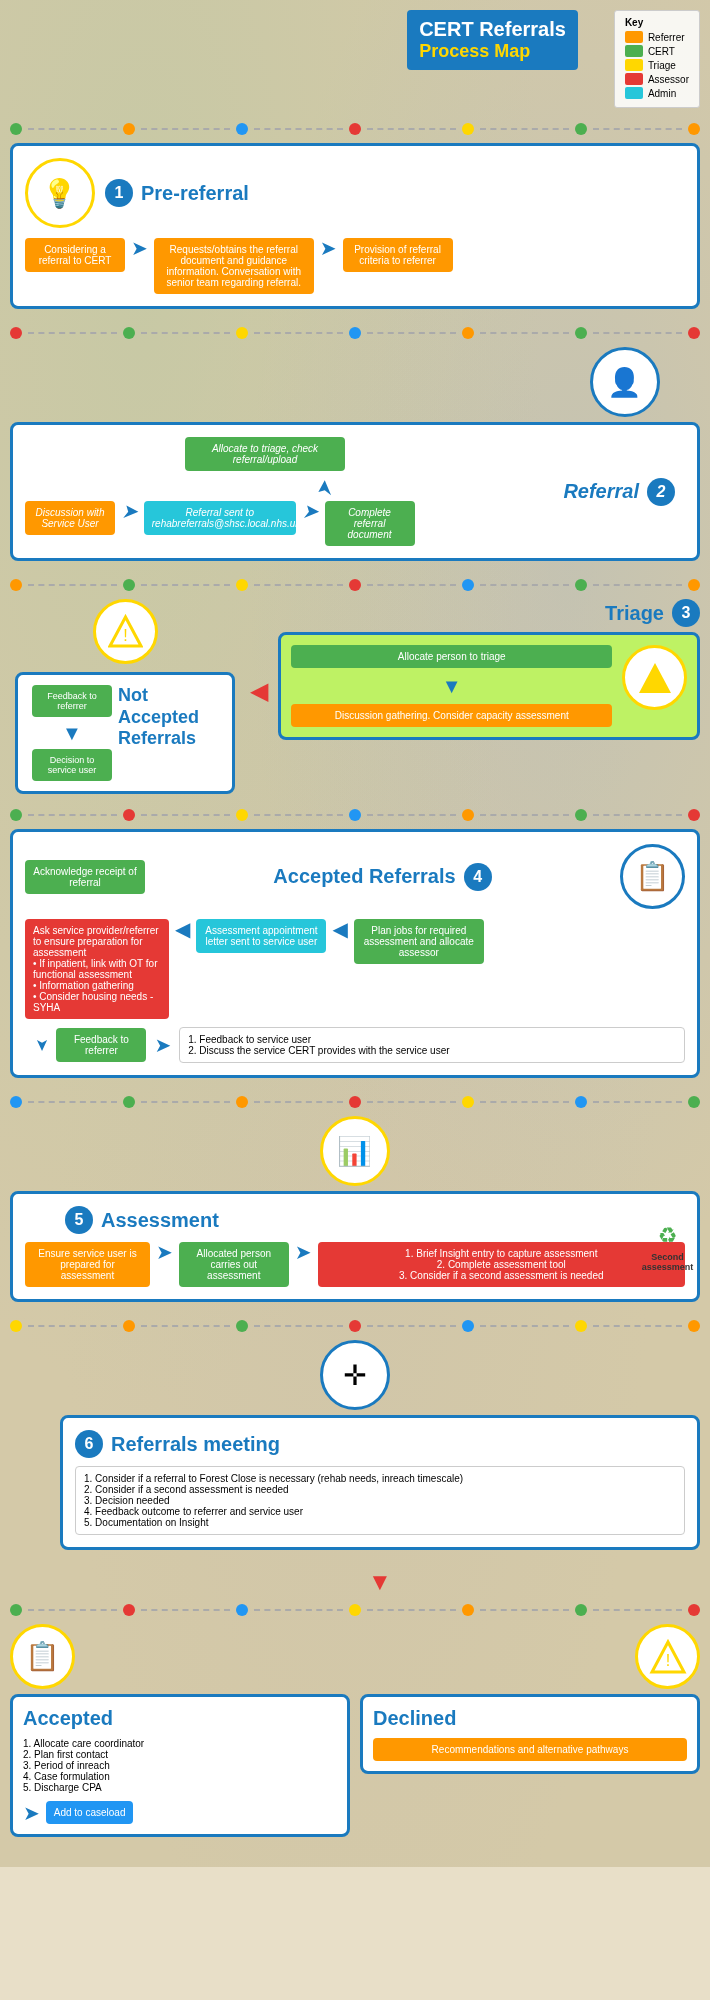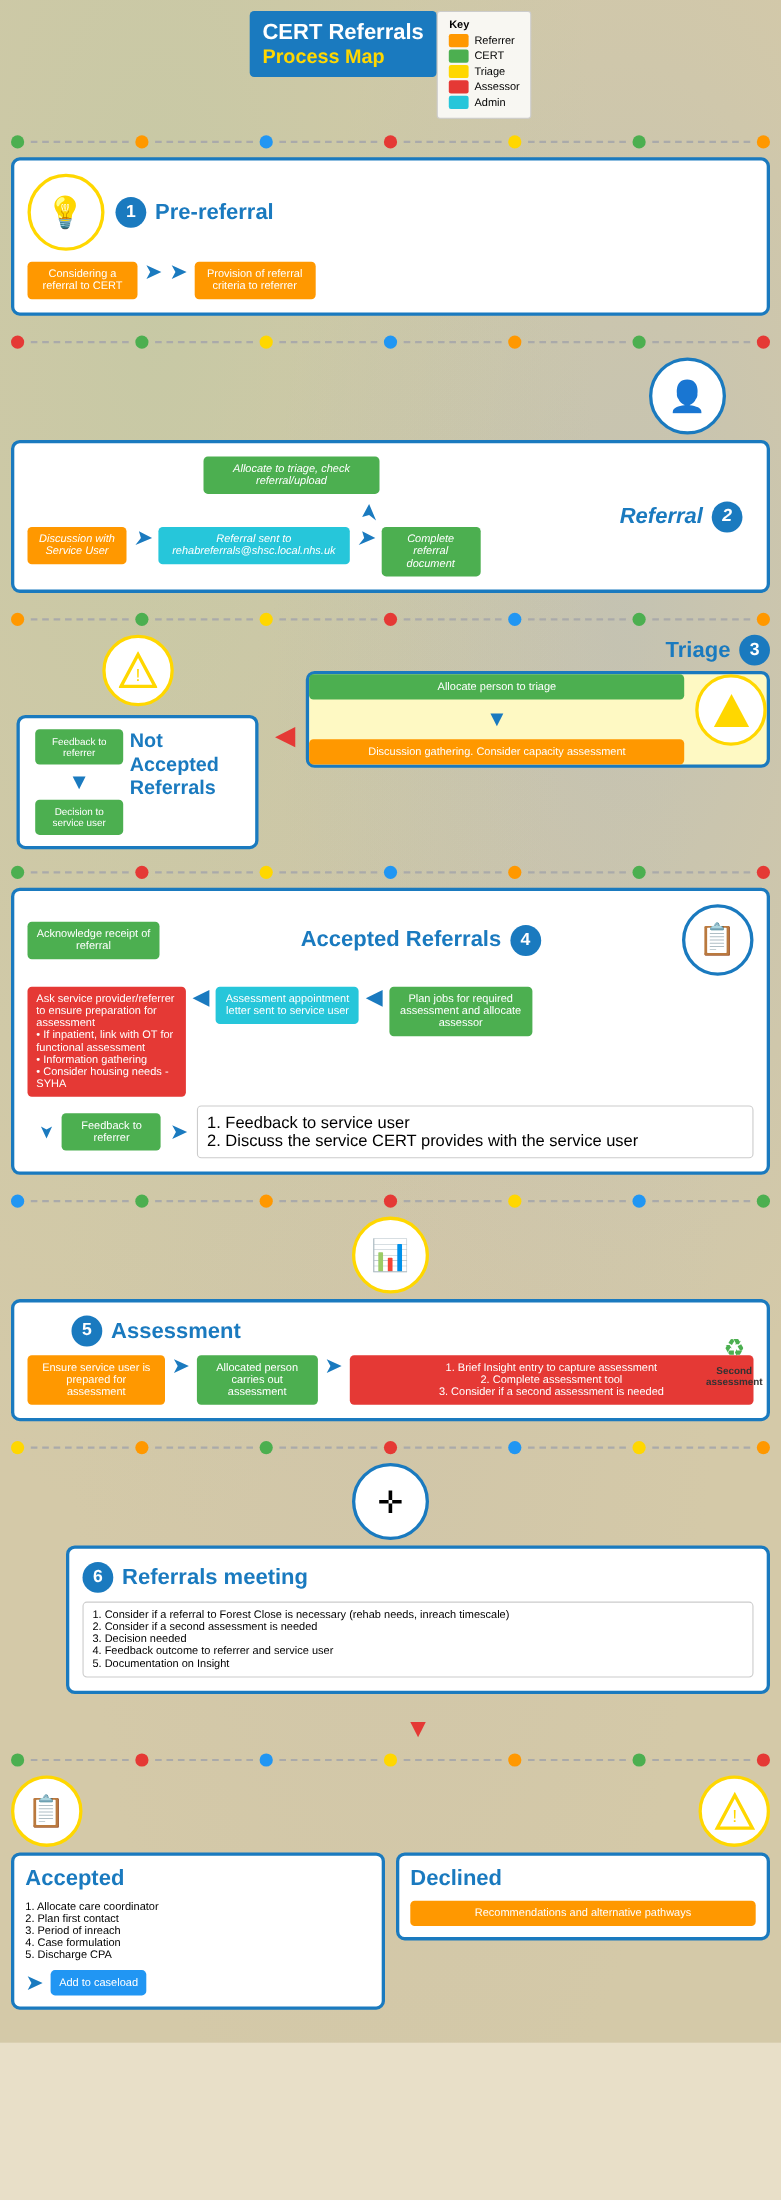--- a/index.html
+++ b/index.html
@@ -26,23 +26,24 @@
 
     .content {
       position: relative;
       z-index: 1;
       padding: 10px;
     }
 
     
     .header {
       display: flex;
-      justify-content: center;
+      justify-content: flex-end;
       align-items: flex-start;
       margin-bottom: 15px;
+      gap: 36px;
     }
 
     .title-box {
       background: #1a7abf;
       padding: 8px 12px;
       border-radius: 4px;
       max-width: 260px;
     }
 
     .title-box .title-line1 {
@@ -261,23 +262,24 @@
 
     .not-accepted-title {
       font-size: 18px;
       font-weight: bold;
       color: #1a7abf;
       line-height: 1.2;
     }
 
     
     .triage-box {
-      background: #fef9c3;
+      background: #bef264;
       border: 3px solid #1a7abf;
       border-radius: 8px;
+      padding: 10px;
       flex: 1;
     }
 
     .accepted-box {
       background: white;
       border: 3px solid #1a7abf;
       border-radius: 8px;
       padding: 10px;
       flex: 1;
     }
@@ -352,20 +354,21 @@
       <div>
         <div class="section-title">
           <span class="section-number">1</span>
           <span>Pre-referral</span>
         </div>
       </div>
     </div>
     <div class="flow-row" style="margin-top:10px; align-items:flex-start;">
       <div class="box-orange" style="width:100px;">Considering a referral to CERT</div>
       <div class="arrow-right">➤</div>
+      <div class="box-orange" style="width:160px;">Requests/obtains the referral document and guidance information. Conversation with senior team regarding referral.</div>
       <div class="arrow-right">➤</div>
       <div class="box-orange" style="width:110px;">Provision of referral criteria to referrer</div>
     </div>
   </div>
 
   <div class="dots-row">
     <div class="dot" style="background:#e53935;"></div>
     <div class="dot-line"></div>
     <div class="dot" style="background:#4caf50;"></div>
     <div class="dot-line"></div>
@@ -390,21 +393,21 @@
       <div>
         <div style="margin-bottom:8px;">
           <div class="box-green" style="width:160px; margin-left:160px;">Allocate to triage, check referral/upload</div>
         </div>
         <div style="display:flex; align-items:center; justify-content:center; margin-bottom:2px; margin-left:210px;">
           <div class="arrow-left" style="transform:rotate(-90deg); color:#1a7abf;">➤</div>
         </div>
         <div class="flow-row" style="align-items:flex-start;">
           <div class="box-orange" style="width:90px;">Discussion with Service User</div>
           <div class="arrow-right">➤</div>
-          <div class="box-teal" style="width:174px;">Referral sent to rehabreferrals@shsc.local.nhs.uk</div>
+          <div class="box-teal" style="width:152px;">Referral sent to rehabreferrals@shsc.local.nhs.uk</div>
           <div class="arrow-right">➤</div>
           <div class="box-green" style="width:90px;">Complete referral document</div>
         </div>
       </div>
       <div style="display:flex; align-items:center; justify-content:flex-end; padding-right:10px;">
         <div class="section-title">
           <span>Referral</span>
           <span class="section-number">2</span>
         </div>
       </div>
@@ -521,21 +524,21 @@
       <div class="arrow-left" style="color:#1a7abf;">◀</div>
       <div class="box-teal" style="width:130px;">Assessment appointment letter sent to service user</div>
       <div class="arrow-left" style="color:#1a7abf;">◀</div>
       <div class="box-green" style="width:130px;">Plan jobs for required assessment and allocate assessor</div>
     </div>
 
     <div style="display:flex; align-items:center; gap:8px; margin-left:10px;">
       <div class="arrow-right" style="transform:rotate(90deg); font-size:16px;">➤</div>
       <div class="box-green" style="width:90px;">Feedback to referrer</div>
       <div class="arrow-right">➤</div>
-      <div class="box-white" style="flex:1; font-size:15px; white-space:pre-line;">1. Feedback to service user
+      <div class="box-white" style="flex:1; font-size:10px; white-space:pre-line;">1. Feedback to service user
 2. Discuss the service CERT provides with the service user</div>
     </div>
   </div>
 
   <div class="dots-row">
     <div class="dot" style="background:#2196f3;"></div>
     <div class="dot-line"></div>
     <div class="dot" style="background:#4caf50;"></div>
     <div class="dot-line"></div>
     <div class="dot" style="background:#ff9800;"></div>

